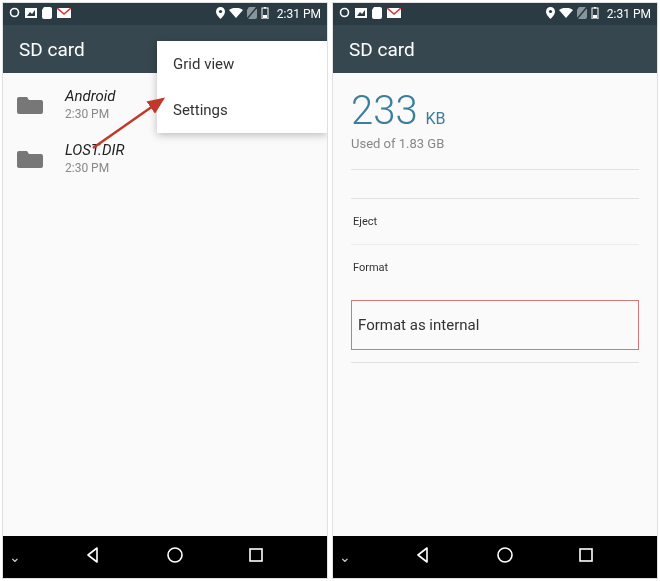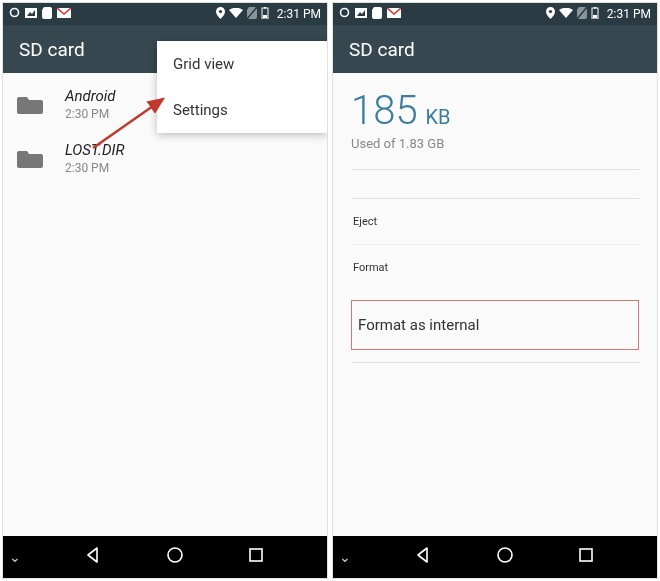--- a/index.html
+++ b/index.html
@@ -85,21 +85,21 @@
     padding: 14px 18px 0 18px;
   }
   .used-num {
     color: #3a7e9c;
     font-size: 40px;
     font-weight: 300;
     display: inline;
   }
   .used-unit {
     color: #3a7e9c;
-    font-size: 20px;
+    font-size: 16px;
     margin-left: 4px;
   }
   .used-sub {
     color: #888;
     font-size: 13px;
     margin-top: 2px;
     margin-bottom: 18px;
   }
   .divider { height: 1px; background: #e2e2e2; }
   .detail-row {
@@ -324,21 +324,21 @@
       <span class="time">2:31 PM</span>
     </div>
   </div>
 
   <div class="app-bar">
     <span>SD card</span>
   </div>
 
   <div class="details">
     <div>
-      <span class="used-num">185</span>
+      <span class="used-num">233</span>
       <span class="used-unit">KB</span>
     </div>
     <div class="used-sub">Used of 1.83 GB</div>
     <div class="divider"></div>
 
     <div style="height:28px"></div>
     <div class="divider"></div>
 
     <div class="detail-row">Eject</div>
     <div class="detail-row" style="border-bottom:none">Format</div>

